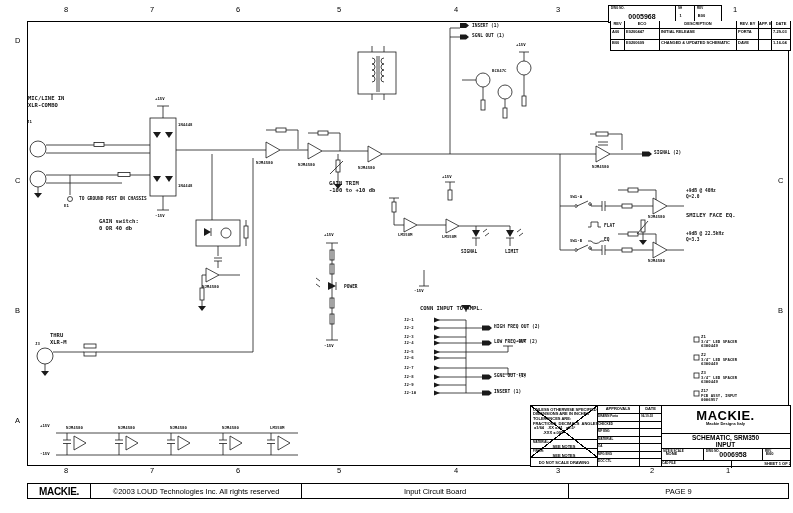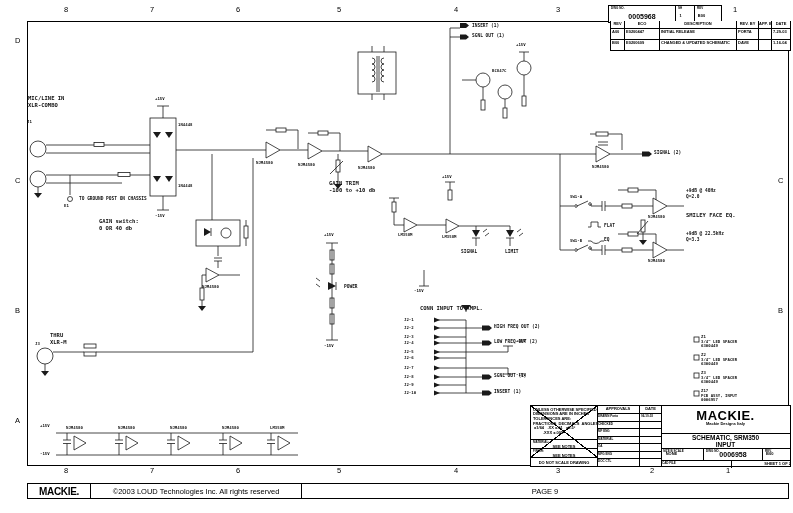--- a/index.html
+++ b/index.html
@@ -461,18 +461,21 @@
     </div>
   </div>
 
   <div id="footer">
     <div class="fc" style="width:62px">
       <span class="flogo">MACKIE.</span>
     </div>
     <div class="fc" style="width:210px">
       <span>©2003 LOUD Technologies Inc. All rights reserved</span>
     </div>
+    <div class="fc" style="width:266px">
+      <span>Input Circuit Board</span>
+    </div>
     <div class="fc">
       <span>PAGE 9</span>
     </div>
   </div>
 
 </div>
 
 </body></html>

